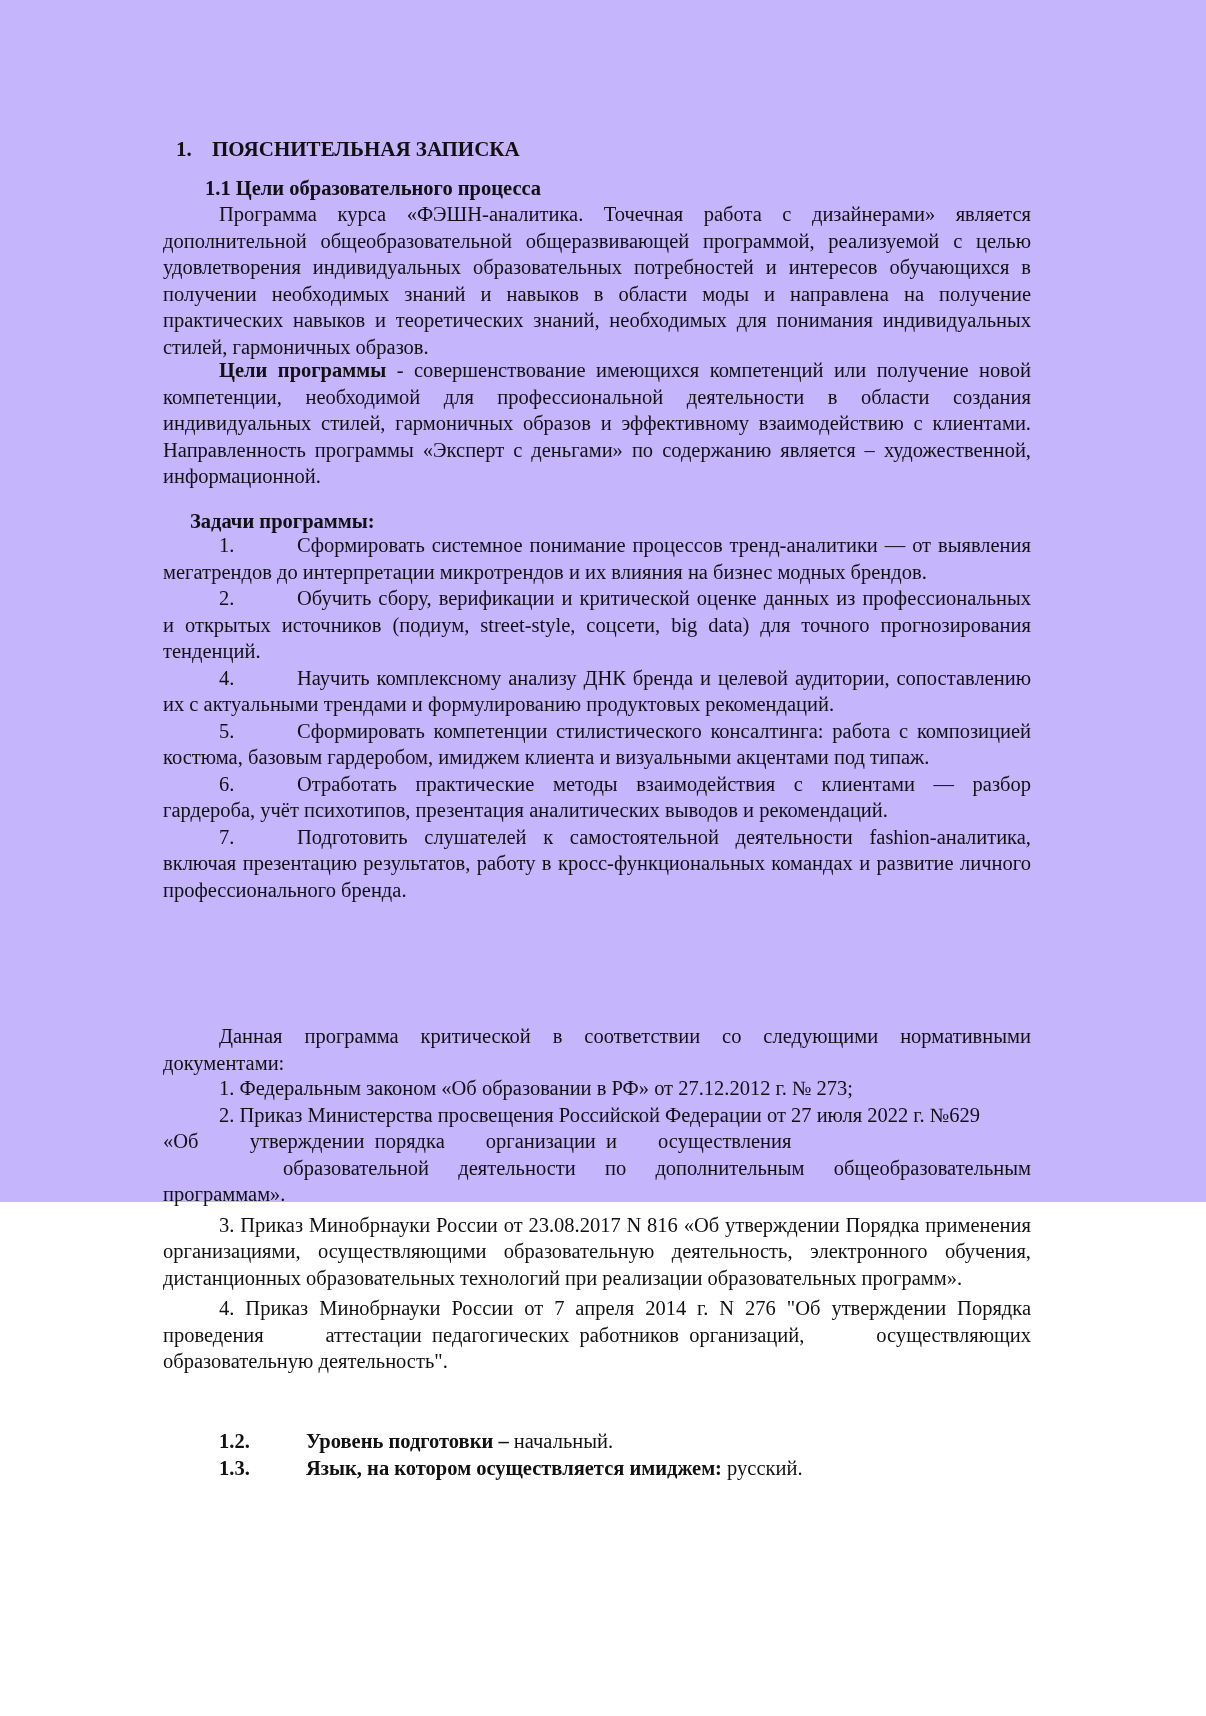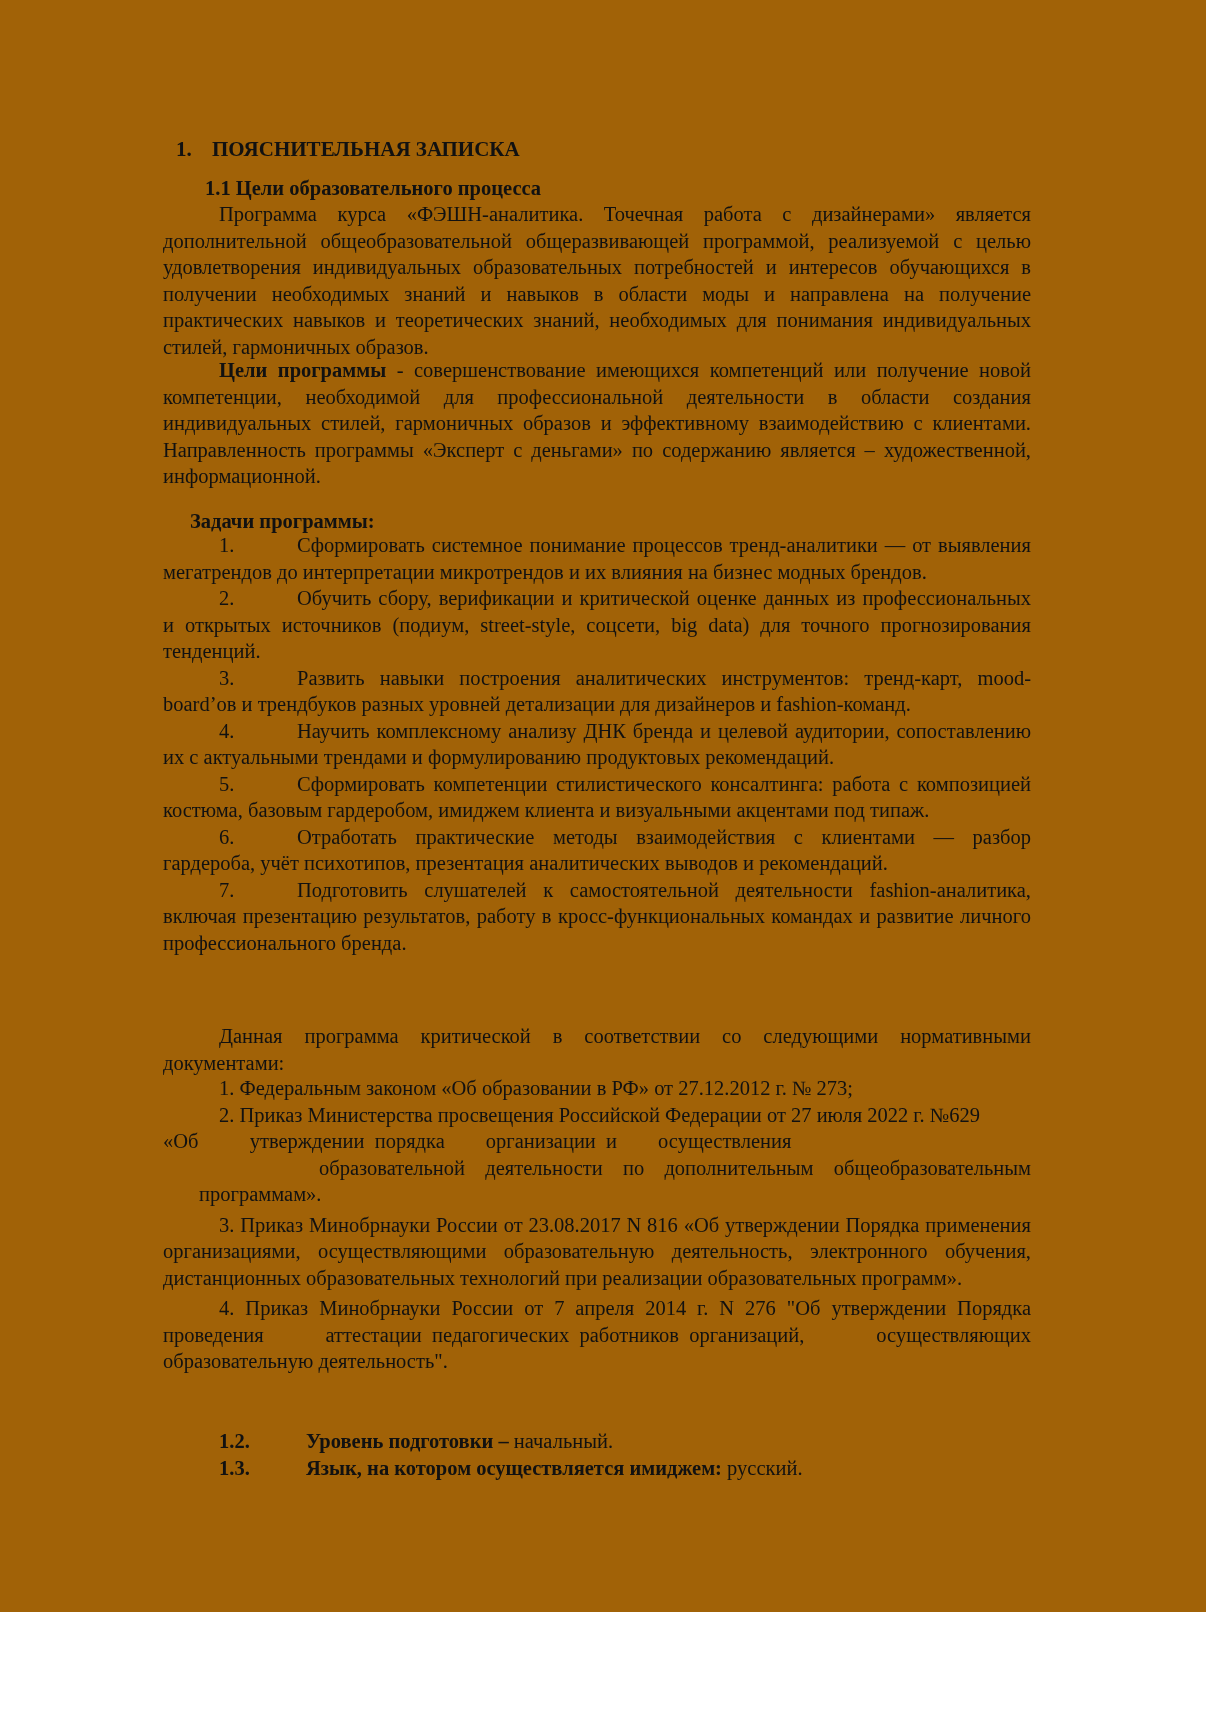--- a/index.html
+++ b/index.html
@@ -1,19 +1,19 @@
 <!DOCTYPE html>
 <html><head>
   <meta charset="utf-8">
   <style>
     html, body { margin: 0; padding: 0; background: #ffffff; }
     body { width: 1206px; height: 1716px; position: relative; overflow: hidden; }
     .page {
-      position: absolute; left: 0; top: 0; width: 1206px; height: 1612px;
-      background: #a16207; color: #111111;
+      position: absolute; left: 0; top: 0; width: 1206px; height: 1202px;
+      background: #c4b5fd; color: #111111;
       font-family: "Liberation Serif", "DejaVu Serif", serif;
       font-size: 20.5px; line-height: 26.5px;
     }
     .justify { text-align: justify; text-align-last: left; }
     .indent { text-indent: 56px; }
     .h1 { position: absolute; left: 176px; top: 136px; font-weight: bold; font-size: 21px; }
     .h1 .num { display: inline-block; width: 36px; }
     .block { position: absolute; left: 163px; width: 868px; }
     .bold { font-weight: bold; }
     .task { text-align: justify; text-align-last: left; text-indent: 56px; }
@@ -35,34 +35,33 @@
 
   <div class="block justify indent" style="top:201px;">Программа курса «ФЭШН-аналитика. Точечная работа с дизайнерами» является дополнительной общеобразовательной общеразвивающей программой, реализуемой с целью удовлетворения индивидуальных образовательных потребностей и интересов обучающихся в получении необходимых знаний и навыков в области моды и  направлена на получение практических навыков и теоретических знаний, необходимых для понимания индивидуальных стилей, гармоничных образов.</div>
 
   <div class="block justify indent" style="top:357px;"><span class="bold">Цели программы</span><span> - совершенствование имеющихся компетенций или получение новой компетенции, необходимой для профессиональной деятельности в области создания индивидуальных стилей, гармоничных образов и эффективному взаимодействию с клиентами. Направленность программы «Эксперт с деньгами» по содержанию является – художественной, информационной.</span></div>
 
   <div class="block bold" style="top:508px; left:190px; width:841px;">Задачи программы:</div>
 
   <div class="block" style="top:532px;">
     <div class="task"><span class="tnum">1.</span><span>Сформировать системное понимание процессов тренд-аналитики — от выявления мегатрендов до интерпретации микротрендов и их влияния на бизнес модных брендов.</span></div>
     <div class="task"><span class="tnum">2.</span><span>Обучить сбору, верификации и критической оценке данных из профессиональных и открытых источников (подиум, street-style, соцсети, big data) для точного прогнозирования тенденций.</span></div>
-    <div class="task"><span class="tnum">3.</span><span>Развить навыки построения аналитических инструментов: тренд-карт, mood-board’ов и трендбуков разных уровней детализации для дизайнеров и fashion-команд.</span></div>
     <div class="task"><span class="tnum">4.</span><span>Научить комплексному анализу ДНК бренда и целевой аудитории, сопоставлению их с актуальными трендами и формулированию продуктовых рекомендаций.</span></div>
     <div class="task"><span class="tnum">5.</span><span>Сформировать компетенции стилистического консалтинга: работа с композицией костюма, базовым гардеробом, имиджем клиента и визуальными акцентами под типаж.</span></div>
     <div class="task"><span class="tnum">6.</span><span>Отработать практические методы взаимодействия с клиентами — разбор гардероба, учёт психотипов, презентация аналитических выводов и рекомендаций.</span></div>
     <div class="task"><span class="tnum">7.</span><span>Подготовить слушателей к самостоятельной деятельности fashion-аналитика, включая презентацию результатов, работу в кросс-функциональных командах и развитие личного профессионального бренда.</span></div>
   </div>
 
   <div class="block justify indent" style="top:1023px;">Данная программа критической в соответствии со следующими нормативными документами:</div>
 
   <div class="block" style="top:1075px;">
     <div class="indent">1. Федеральным законом «Об образовании в РФ» от 27.12.2012 г. № 273;</div>
     <div class="indent" style="white-space:nowrap;">2. Приказ Министерства просвещения Российской Федерации от 27 июля 2022 г. №629</div>
     <div style="white-space:pre;">«Об          утверждении  порядка        организации  и        осуществления</div>
-    <div class="justify" style="text-indent:120px;margin-left:36px;">образовательной деятельности по дополнительным общеобразовательным программам».</div>
+    <div class="justify" style="text-indent:120px;">образовательной деятельности по дополнительным общеобразовательным программам».</div>
     <div class="justify indent" style="margin-top:4px;">3. Приказ Минобрнауки России от 23.08.2017 N 816 «Об утверждении Порядка применения организациями, осуществляющими образовательную деятельность, электронного обучения, дистанционных образовательных технологий при реализации образовательных программ».</div>
     <div class="justify indent" style="margin-top:4px; white-space:pre-wrap;">4. Приказ Минобрнауки России от 7 апреля 2014 г. N 276 "Об утверждении Порядка проведения      аттестации педагогических работников организаций,       осуществляющих образовательную деятельность".</div>
   </div>
 
   <div class="sub" style="top:1428px;">
     <span class="snum">1.2.</span><span>Уровень подготовки –</span><span class="sval"> начальный.</span>
   </div>
   <div class="sub" style="top:1455px;">
     <span class="snum">1.3.</span><span>Язык, на котором осуществляется имиджем:</span><span class="sval"> русский.</span>
   </div>

